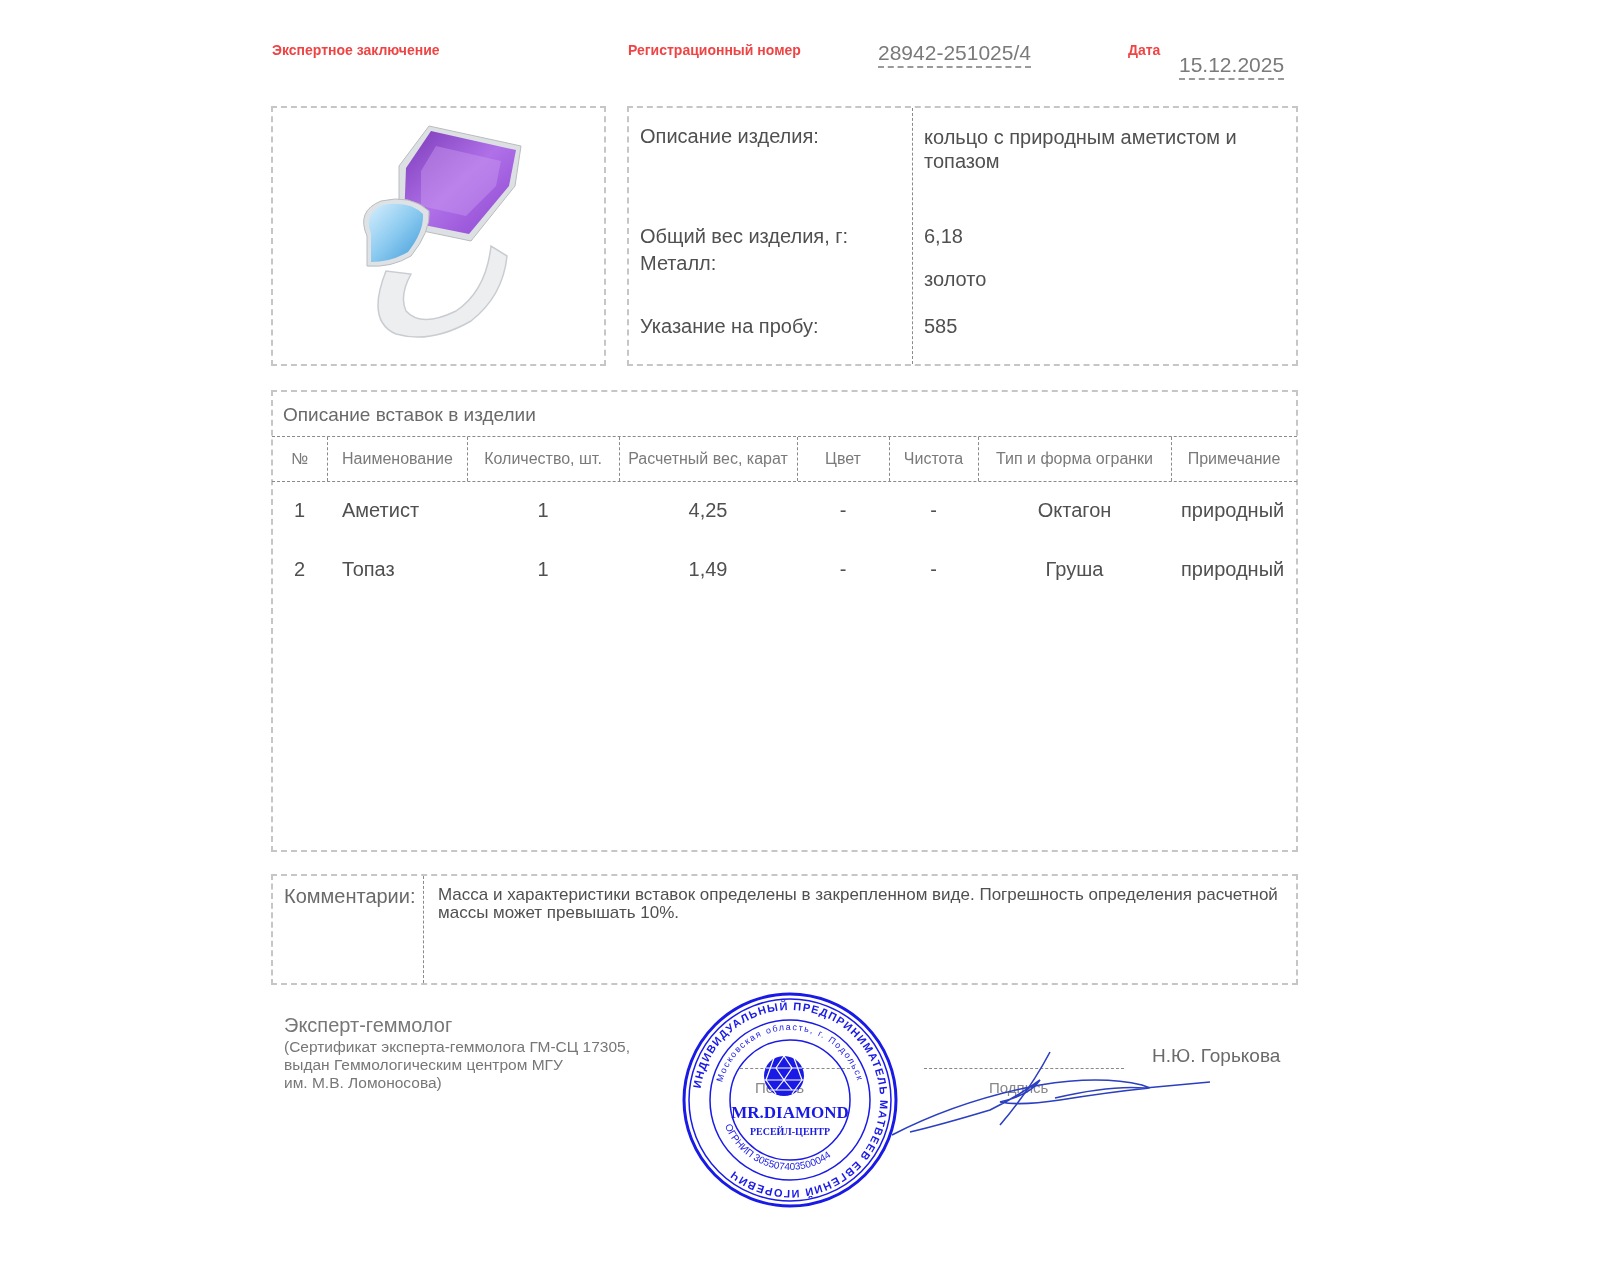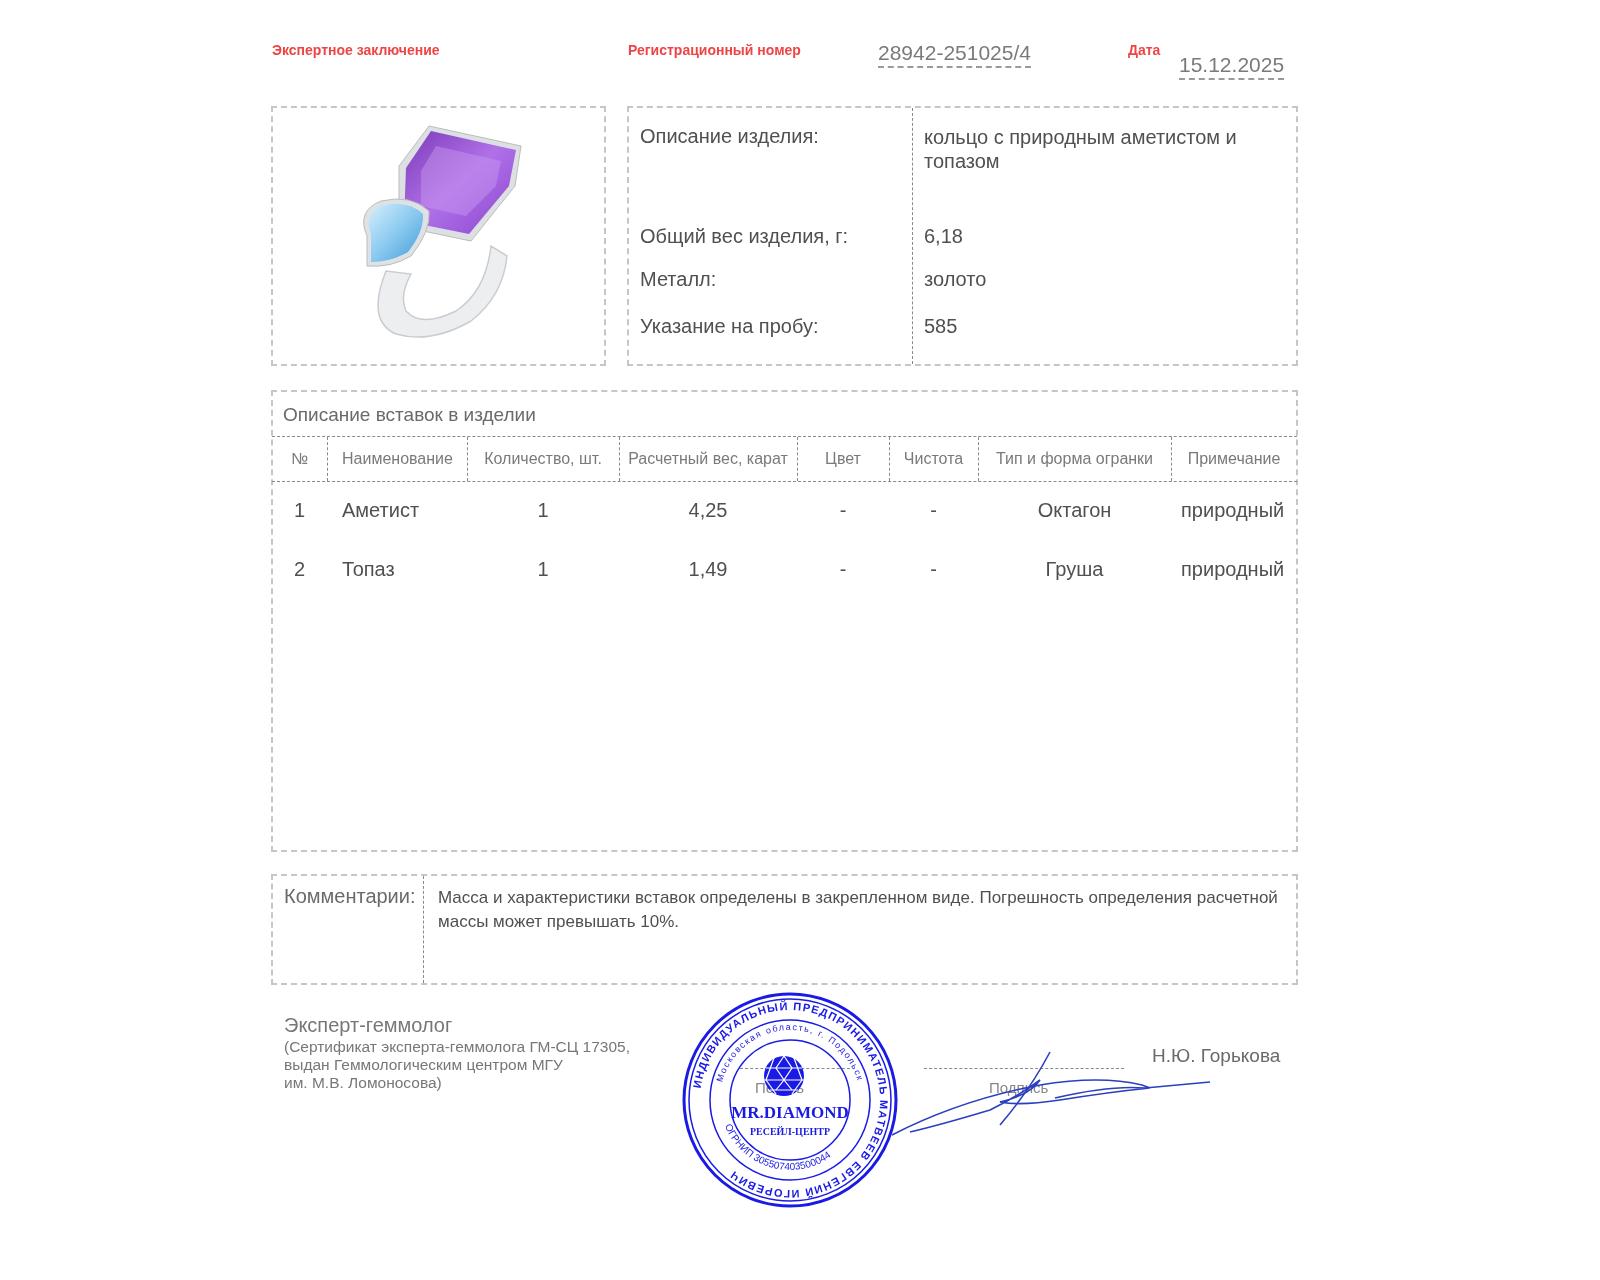--- a/index.html
+++ b/index.html
@@ -53,21 +53,21 @@
   </svg>
 </div>
 
 <div class="dash-box" style="left:627px;top:106px;width:671px;height:260px;">
   <div class="vdiv" style="left:283px;top:0;height:256px;"></div>
 </div>
 <div class="abs lbl" style="left:640px;top:125px;">Описание изделия:</div>
 <div class="abs val" style="left:924px;top:125px;width:360px;line-height:24px;">кольцо с природным аметистом и топазом</div>
 <div class="abs lbl" style="left:640px;top:225px;">Общий вес изделия, г:</div>
 <div class="abs val" style="left:924px;top:225px;">6,18</div>
-<div class="abs lbl" style="left:640px;top:268px;">Металл:</div>
+<div class="abs lbl" style="left:640px;top:252px;">Металл:</div>
 <div class="abs val" style="left:924px;top:268px;">золото</div>
 <div class="abs lbl" style="left:640px;top:315px;">Указание на пробу:</div>
 <div class="abs val" style="left:924px;top:315px;">585</div>
 
 <div class="dash-box" style="left:271px;top:390px;width:1027px;height:462px;"></div>
 <div class="abs" style="left:283px;top:404px;font-size:19px;color:#6a6a6a;">Описание вставок в изделии</div>
 <div class="abs" style="left:272px;top:436px;width:1025px;border-top:1px dashed #8a8a8a;"></div>
 <div class="abs" style="left:272px;top:481px;width:1025px;border-top:1px dashed #8a8a8a;"></div>
 
 <div class="th" style="left:272px;width:55px;">№</div>
@@ -105,21 +105,21 @@
   <div class="cell center" style="left:797px;top:554px;width:92px;height:30px;">-</div>
   <div class="cell center" style="left:889px;top:554px;width:89px;height:30px;">-</div>
   <div class="cell center" style="left:978px;top:554px;width:193px;height:30px;">Груша</div>
   <div class="cell" style="left:1181px;top:554px;height:30px;">природный</div>
 </div>
 
 <div class="dash-box" style="left:271px;top:874px;width:1027px;height:111px;">
   <div class="vdiv" style="left:150px;top:0;height:107px;"></div>
 </div>
 <div class="abs" style="left:284px;top:885px;font-size:20px;color:#6a6a6a;">Комментарии:</div>
-<div class="abs" style="left:438px;top:886px;width:840px;font-size:17px;line-height:24px;color:#505050;">Масса и характеристики вставок определены в закрепленном виде. Погрешность определения расчетной массы может превышать 10%.</div>
+<div class="abs" style="left:438px;top:886px;width:840px;font-size:17px;line-height:18px;color:#505050;">Масса и характеристики вставок определены в закрепленном виде. Погрешность определения расчетной массы может превышать 10%.</div>
 
 <div class="abs" style="left:284px;top:1014px;font-size:20px;color:#777;">Эксперт-геммолог</div>
 <div class="abs" style="left:284px;top:1038px;font-size:15.5px;line-height:18px;color:#777;">
   <div>(Сертификат эксперта-геммолога ГМ-СЦ 17305,</div>
   <div>выдан Геммологическим центром МГУ</div>
   <div>им. М.В. Ломоносова)</div>
 </div>
 
 <div class="abs" style="left:740px;top:1068px;width:110px;border-top:1px dashed #888;"></div>
 <div class="abs" style="left:755px;top:1079px;font-size:15px;color:#888;">Печать</div>

